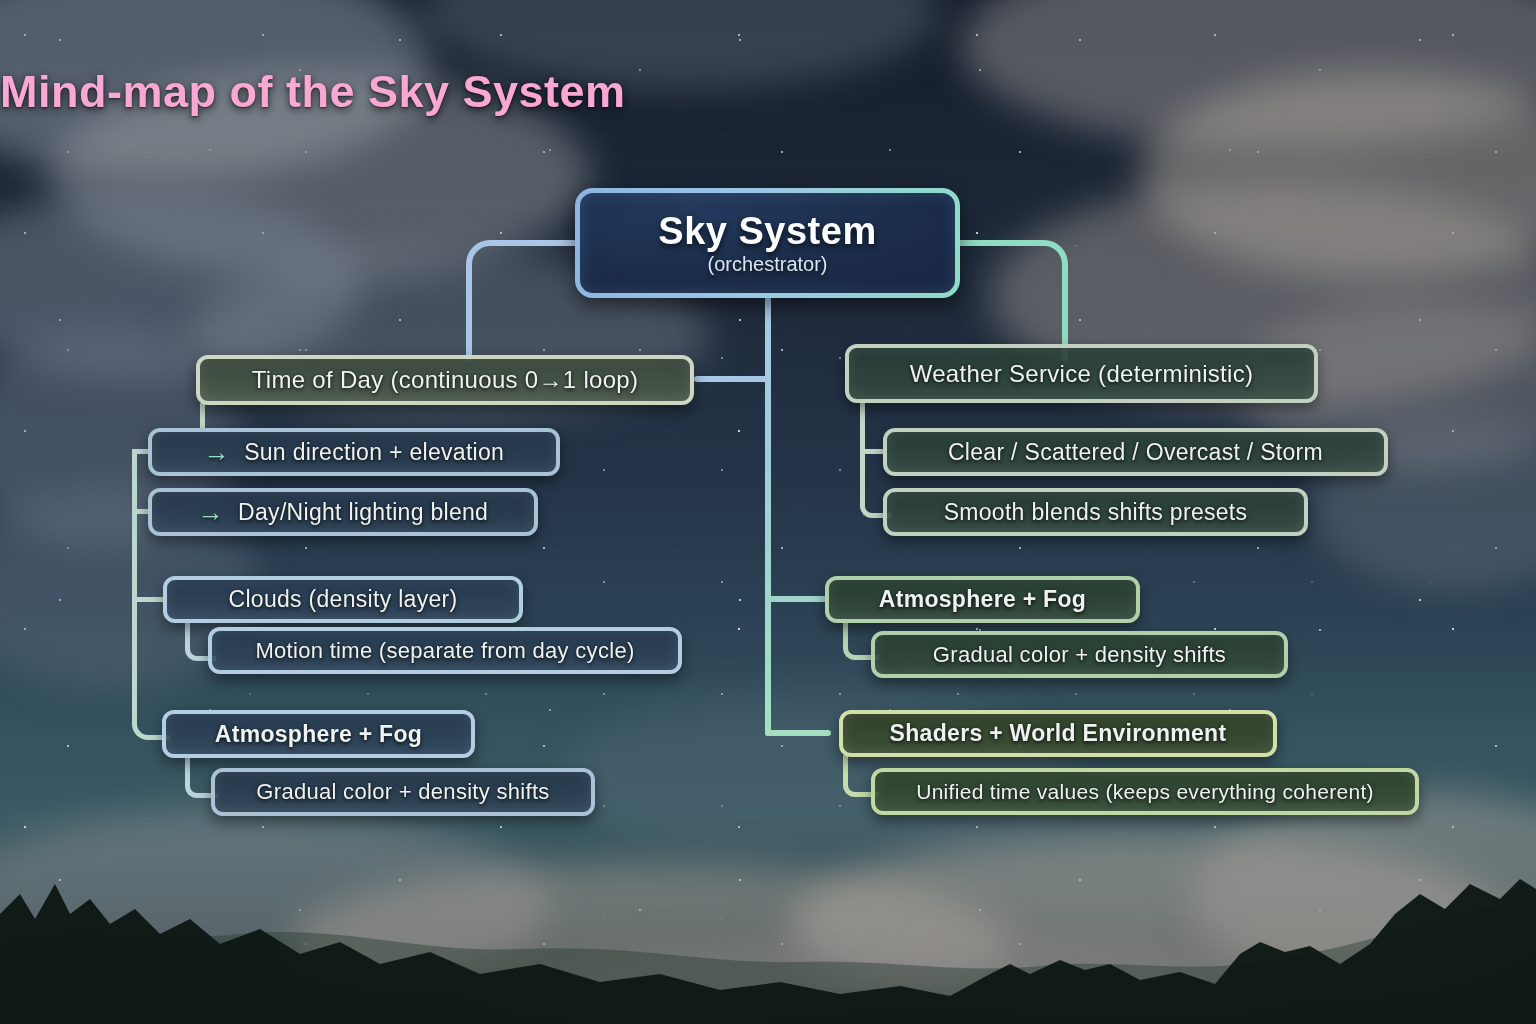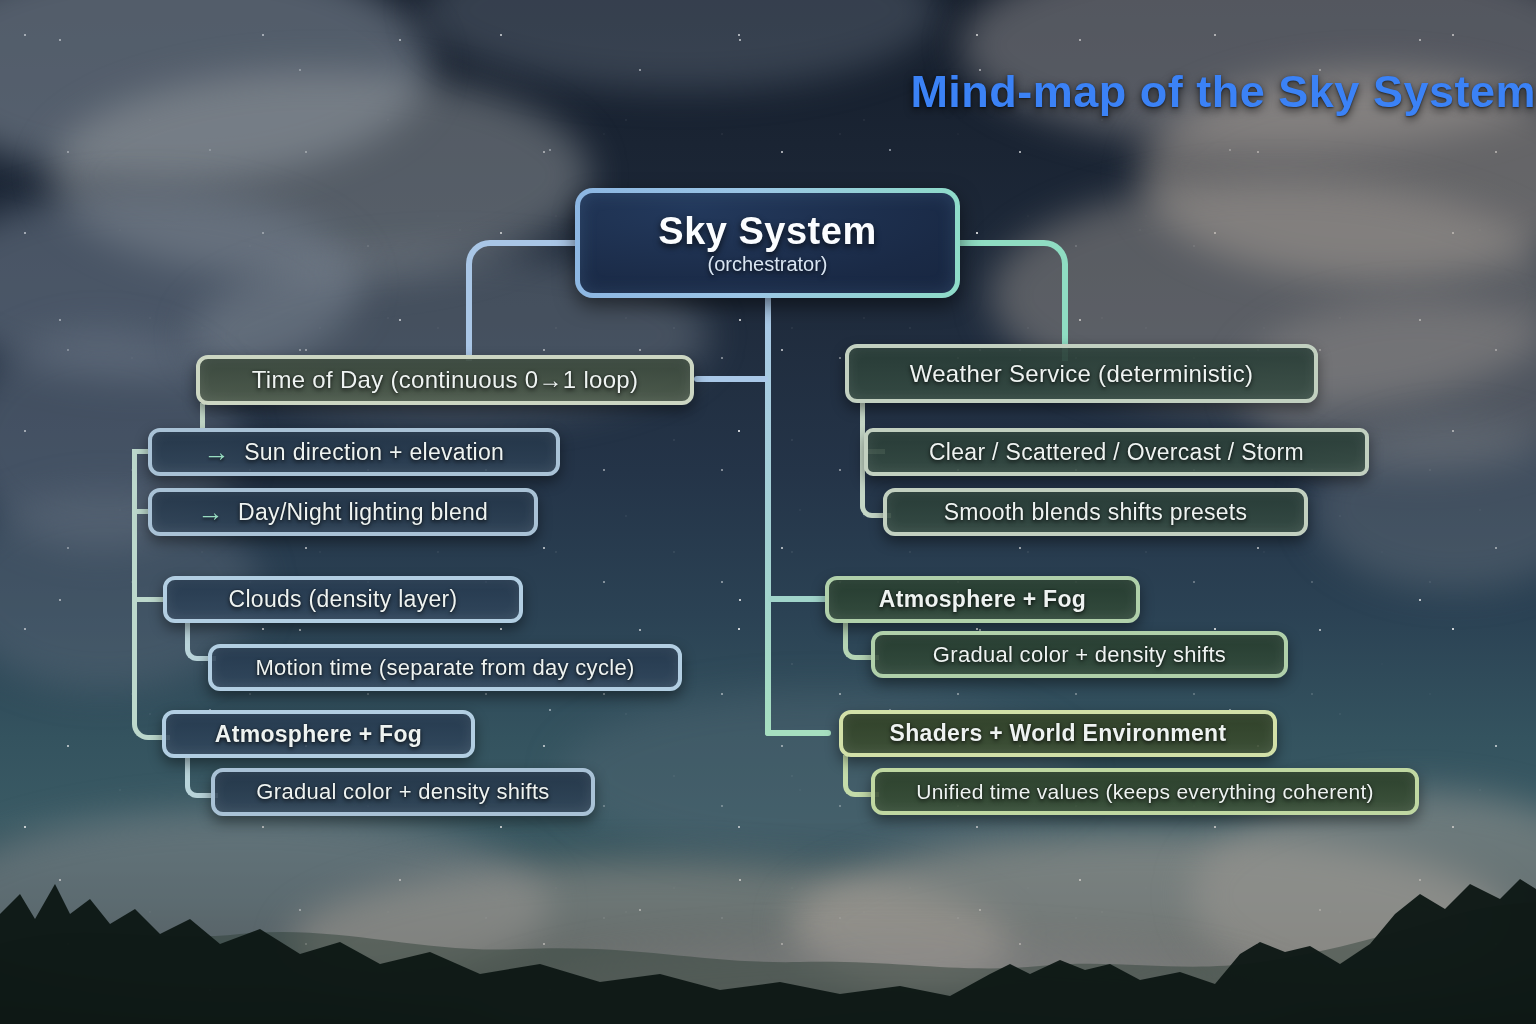--- a/index.html
+++ b/index.html
@@ -41,22 +41,22 @@
       radial-gradient(.9px .9px at 36px 84px, rgba(255,255,255,.55) 50%, transparent 60%),
       radial-gradient(1.2px 1.2px at 84px 104px, rgba(255,255,255,.65) 50%, transparent 60%);
     background-size:118px 112px; opacity:.95;
     -webkit-mask-image:radial-gradient(62% 55% at 50% 53%, #000 30%, transparent 78%);
     mask-image:radial-gradient(62% 55% at 50% 53%, #000 30%, transparent 78%);
   }
   .cloud{position:absolute; border-radius:50%; filter:blur(18px);}
   .treeline{position:absolute; left:0; bottom:0; width:1536px; height:200px;}
   
   .page-title{
-    position:absolute; left:0; right:0; top:66px; text-align:right;
-    font-size:45px; font-weight:bold; color:#3b82f6; letter-spacing:.5px;
+    position:absolute; left:0; right:0; top:66px; text-align:left;
+    font-size:45px; font-weight:bold; color:#f9a8d4; letter-spacing:.5px;
     text-shadow:0 3px 9px rgba(0,0,0,.65), 0 1px 2px rgba(0,0,0,.5);
   }
   
   .conn{position:absolute; z-index:5;}
   .seg{position:absolute; z-index:5;}
   .conn-left{left:466px; top:240px; width:109px; height:115px;
     border-left:6px solid #a9c6e6; border-top:6px solid #a9c6e6; border-top-left-radius:24px;}
   .conn-right{left:960px; top:240px; width:102px; height:115px;
     border-right:6px solid #8fdcc2; border-top:6px solid #8fdcc2; border-top-right-radius:24px;}
   .spine-v{left:765px; top:296px; width:6px; height:440px;
@@ -190,34 +190,34 @@
     <span class="arrow">→</span>
     <span>Sun direction + elevation</span>
   </div>
   <div class="node c-blue" style="left:148px; top:488px; width:390px; height:48px;">
     <span class="arrow">→</span>
     <span>Day/Night lighting blend</span>
   </div>
   <div class="node c-blue2" style="left:163px; top:576px; width:360px; height:47px;">
     <span>Clouds (density layer)</span>
   </div>
-  <div class="node c-blue2 fs22" style="left:208px; top:644px; width:474px; height:47px;">
+  <div class="node c-blue2 fs22" style="left:208px; top:627px; width:474px; height:47px;">
     <span>Motion time (separate from day cycle)</span>
   </div>
   <div class="node c-blue2 bold" style="left:162px; top:710px; width:313px; height:48px;">
     <span>Atmosphere + Fog</span>
   </div>
   <div class="node c-blue fs22" style="left:211px; top:768px; width:384px; height:48px;">
     <span>Gradual color + density shifts</span>
   </div>
 
   <div class="node hdr c-green" style="left:845px; top:344px; width:473px; height:59px;">
     <span>Weather Service (deterministic)</span>
   </div>
-  <div class="node c-green" style="left:864px; top:428px; width:505px; height:48px;border-radius:9px;">
+  <div class="node c-green" style="left:883px; top:428px; width:505px; height:48px;">
     <span>Clear / Scattered / Overcast / Storm</span>
   </div>
   <div class="node c-green" style="left:883px; top:488px; width:425px; height:48px;">
     <span>Smooth blends shifts presets</span>
   </div>
   <div class="node c-green2 bold" style="left:825px; top:576px; width:315px; height:47px;">
     <span>Atmosphere + Fog</span>
   </div>
   <div class="node c-green2 fs22" style="left:871px; top:631px; width:417px; height:47px;">
     <span>Gradual color + density shifts</span>

